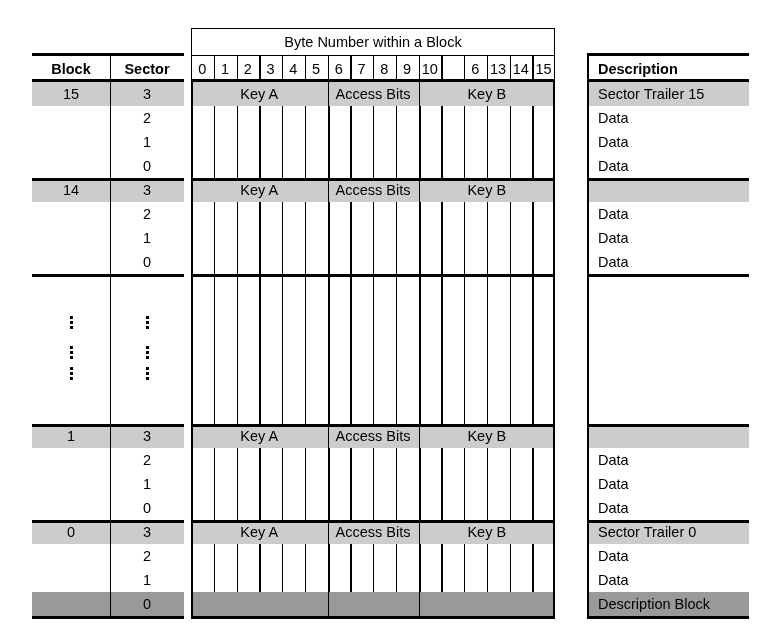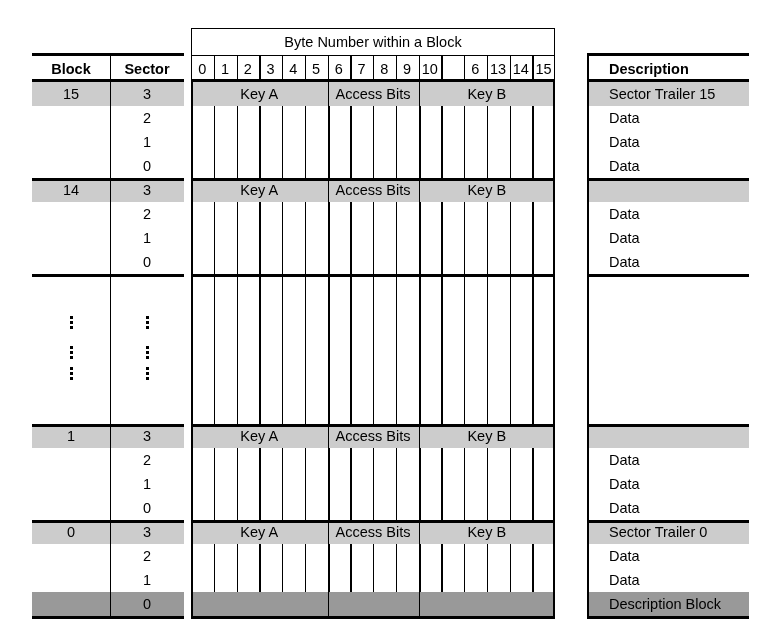--- a/index.html
+++ b/index.html
@@ -48,21 +48,21 @@
   .cell {
     position: absolute;
     box-sizing: border-box;
     display: flex;
     align-items: center;
     font-size: 14.5px;
     line-height: 1;
     white-space: nowrap;
   }
   .cell.center { justify-content: center; }
-  .cell.left   { justify-content: flex-start; padding-left: 22px; }
+  .cell.left   { justify-content: flex-start; padding-left: 11px; }
   .cell.bold   { font-weight: bold; }
 
   
   .fill {
     position: absolute;
     box-sizing: border-box;
   }
 
   
   .vdots {

